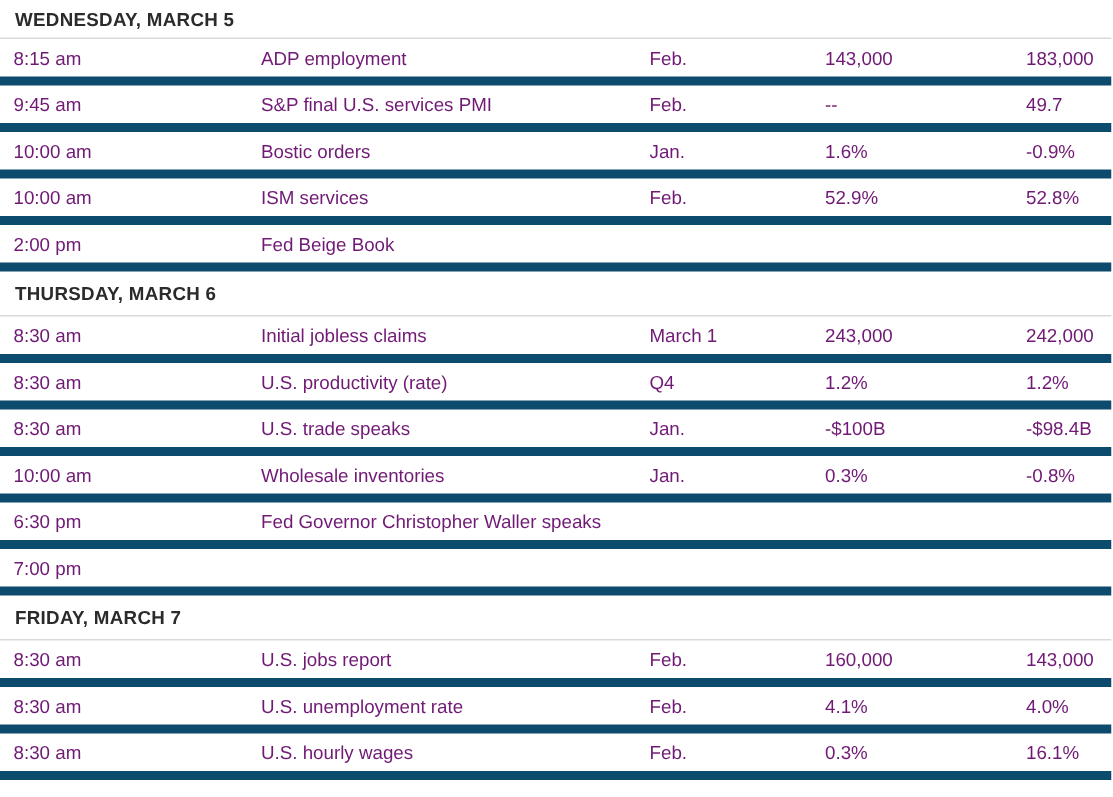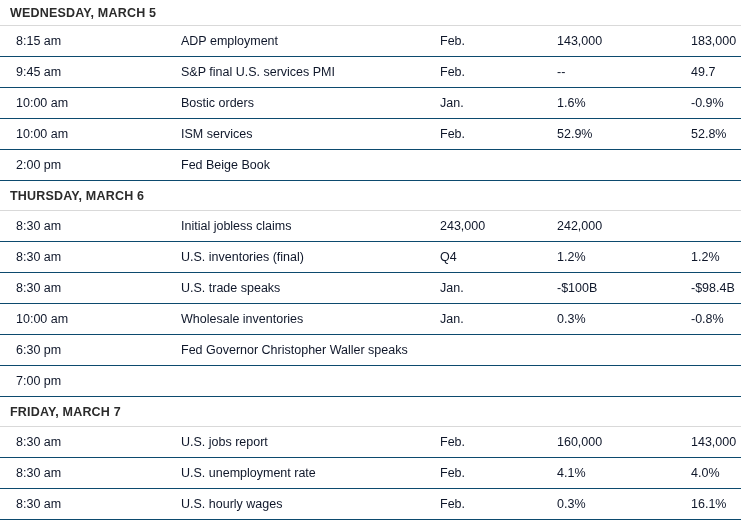--- a/index.html
+++ b/index.html
@@ -28,25 +28,25 @@
     color: #2b2b2b;
   }
   .section:first-child .day-header {
     height: 26px;
   }
   .event-row {
     display: grid;
     grid-template-columns: 165px 259px 117px 134px auto;
     align-items: center;
     height: 31px;
-    padding-left: 16px;
-    border-bottom: 1px solid #0c4a6e;
+    padding-left: 9px;
+    border-bottom: 6px solid #0c4a6e;
     box-sizing: border-box;
     font-size: 12.5px;
-    color: #0f172a;
+    color: #701a75;
   }
   .cell {
     white-space: nowrap;
     overflow: hidden;
   }
 </style>
 </head>
 <body>
 
 <div class="calendar" id="calendar-root">
@@ -86,26 +86,27 @@
         <div class="cell period"></div>
         <div class="cell median"></div>
         <div class="cell previous"></div>
       </div>
     </div>
     <div class="section">
       <div class="day-header">THURSDAY, MARCH 6</div>
       <div class="event-row">
         <div class="cell time">8:30 am</div>
         <div class="cell report">Initial jobless claims</div>
+        <div class="cell period">March 1</div>
         <div class="cell median">243,000</div>
         <div class="cell previous">242,000</div>
       </div>
       <div class="event-row">
         <div class="cell time">8:30 am</div>
-        <div class="cell report">U.S. inventories (final)</div>
+        <div class="cell report">U.S. productivity (rate)</div>
         <div class="cell period">Q4</div>
         <div class="cell median">1.2%</div>
         <div class="cell previous">1.2%</div>
       </div>
       <div class="event-row">
         <div class="cell time">8:30 am</div>
         <div class="cell report">U.S. trade speaks</div>
         <div class="cell period">Jan.</div>
         <div class="cell median">-$100B</div>
         <div class="cell previous">-$98.4B</div>

